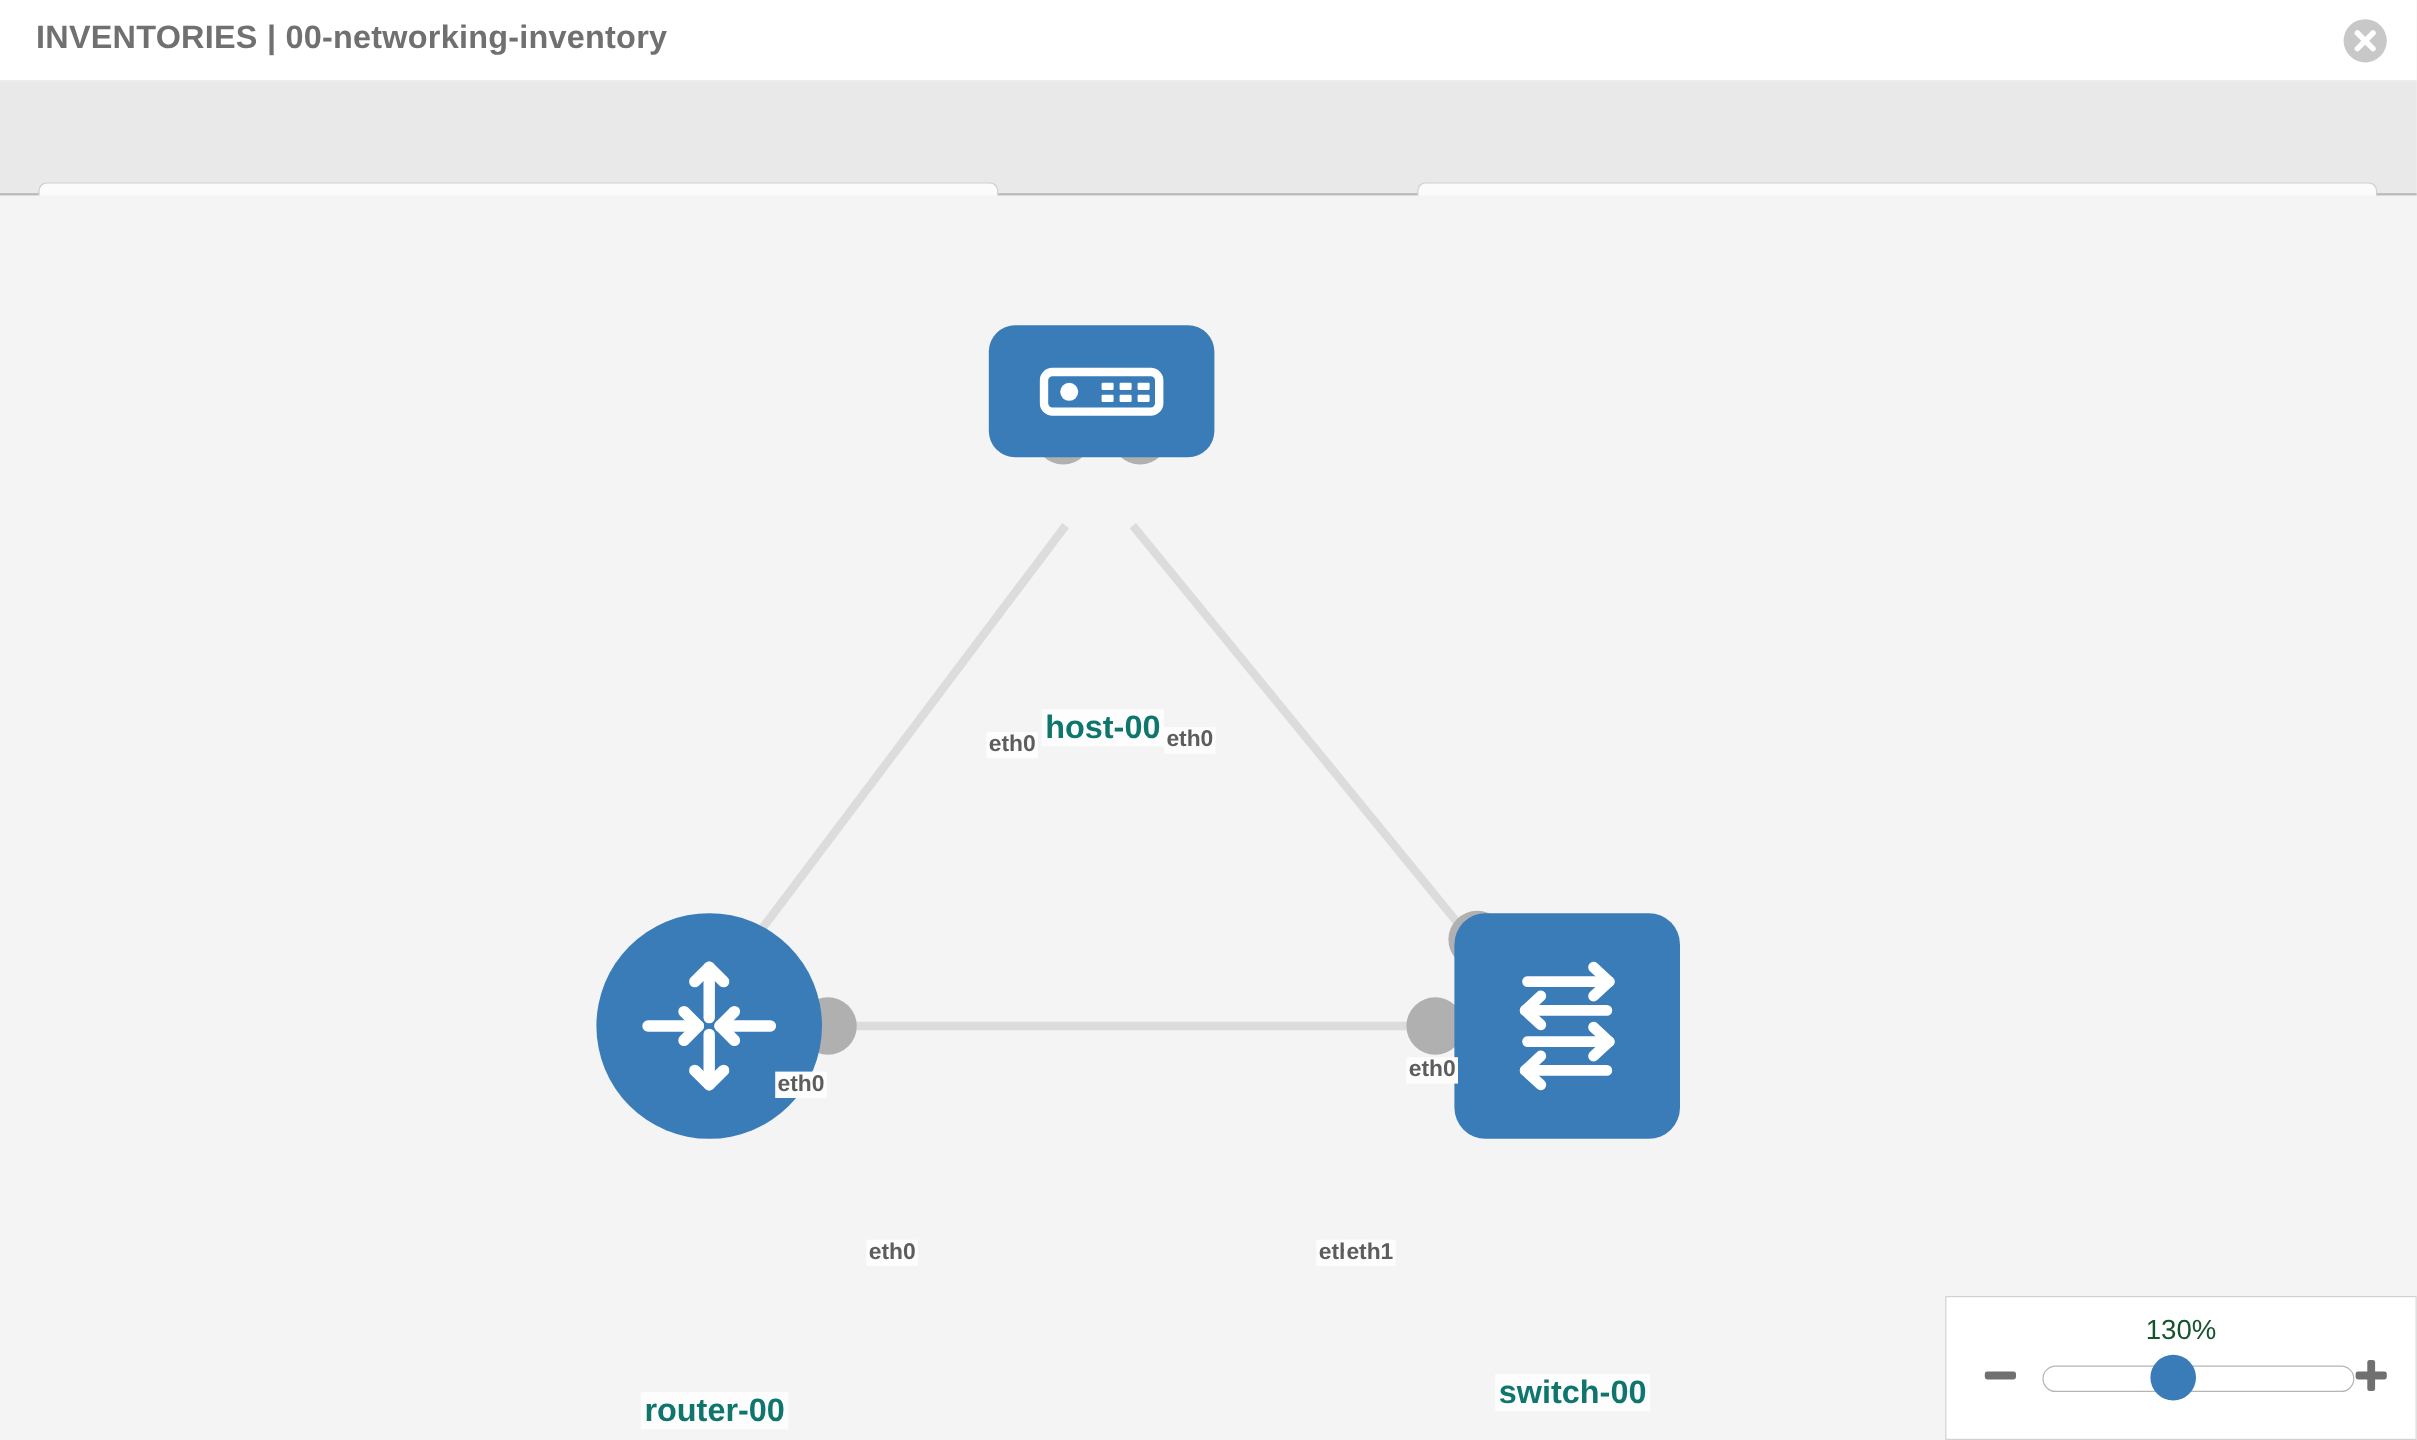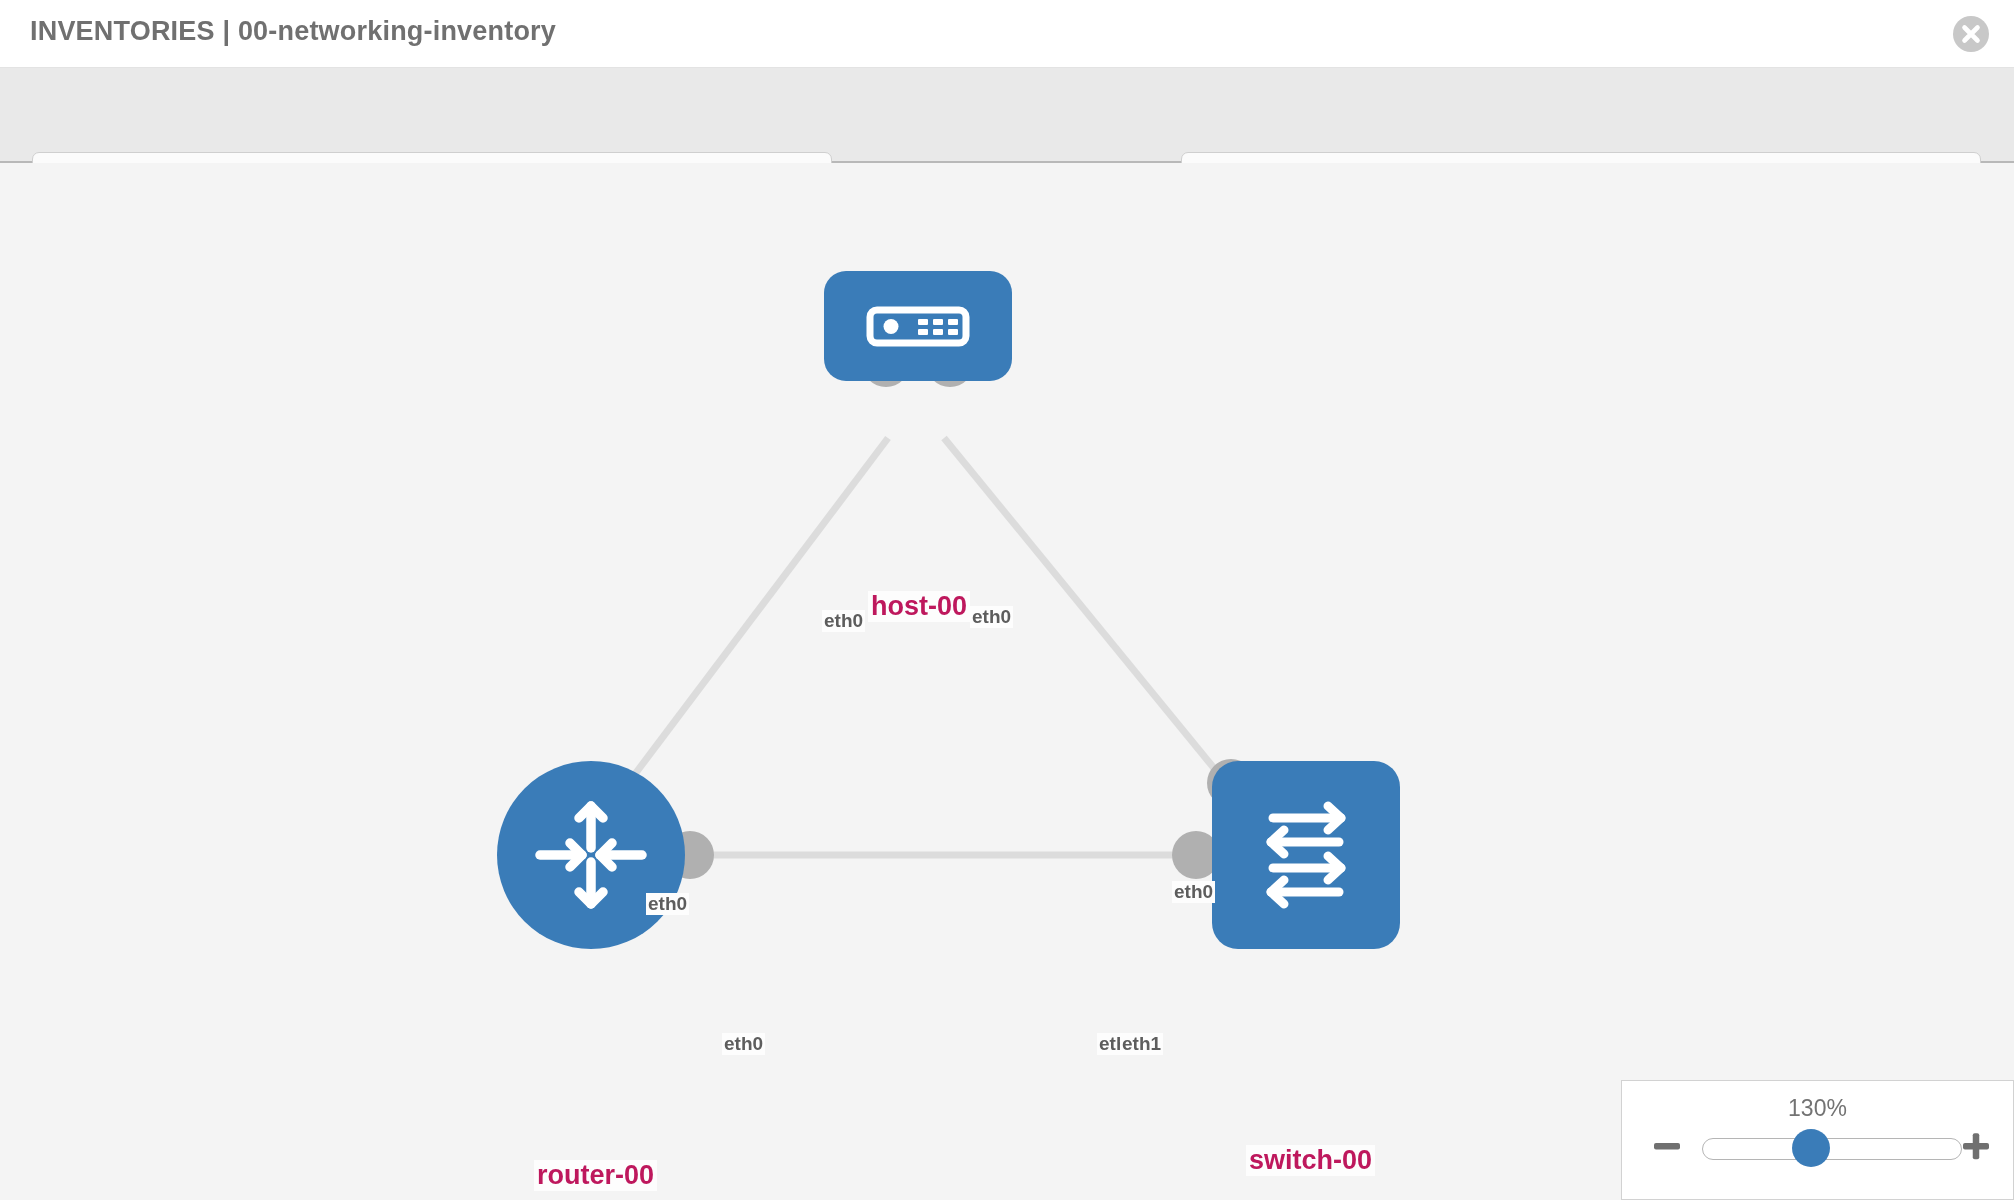--- a/index.html
+++ b/index.html
@@ -72,21 +72,21 @@
   .topology-svg { position: absolute; left: 0; top: 0; }
 
   .node { position: absolute; }
   .node-shape {
     position: absolute; background: #3a7cb8;
     display: flex; align-items: center; justify-content: center;
     cursor: pointer;
   }
   .node-label {
     position: absolute;
-    font-size: 27px; color: #be185d;
+    font-size: 27px; color: #0f766e;
     background: #fdfdfd;
     white-space: nowrap;
     padding: 0 3px;
     line-height: 1.15;
   }
   .iface-label {
     position: absolute;
     font-size: 19px; color: #5d5d5d;
     background: #fdfdfd;
     white-space: nowrap;
@@ -103,21 +103,21 @@
 
   
   .zoom-widget {
     position: absolute; left: 1621px; top: 1080px;
     width: 393px; height: 120px;
     background: #ffffff;
     border: 1px solid #d2d2d2;
   }
   .zoom-pct {
     position: absolute; left: 0; right: 0; top: 14px;
-    text-align: center; font-size: 23px; color: #737373;
+    text-align: center; font-size: 23px; color: #14532d;
   }
   .zoom-minus, .zoom-plus {
     position: absolute; top: 48px; width: 34px; height: 34px; cursor: pointer;
   }
   .zoom-minus { left: 28px; }
   .zoom-plus  { right: 20px; }
   .zoom-track {
     position: absolute; left: 80px; top: 57px;
     width: 260px; height: 22px;
     border: 1px solid #b5b5b5; border-radius: 11px; background: #ffffff;

